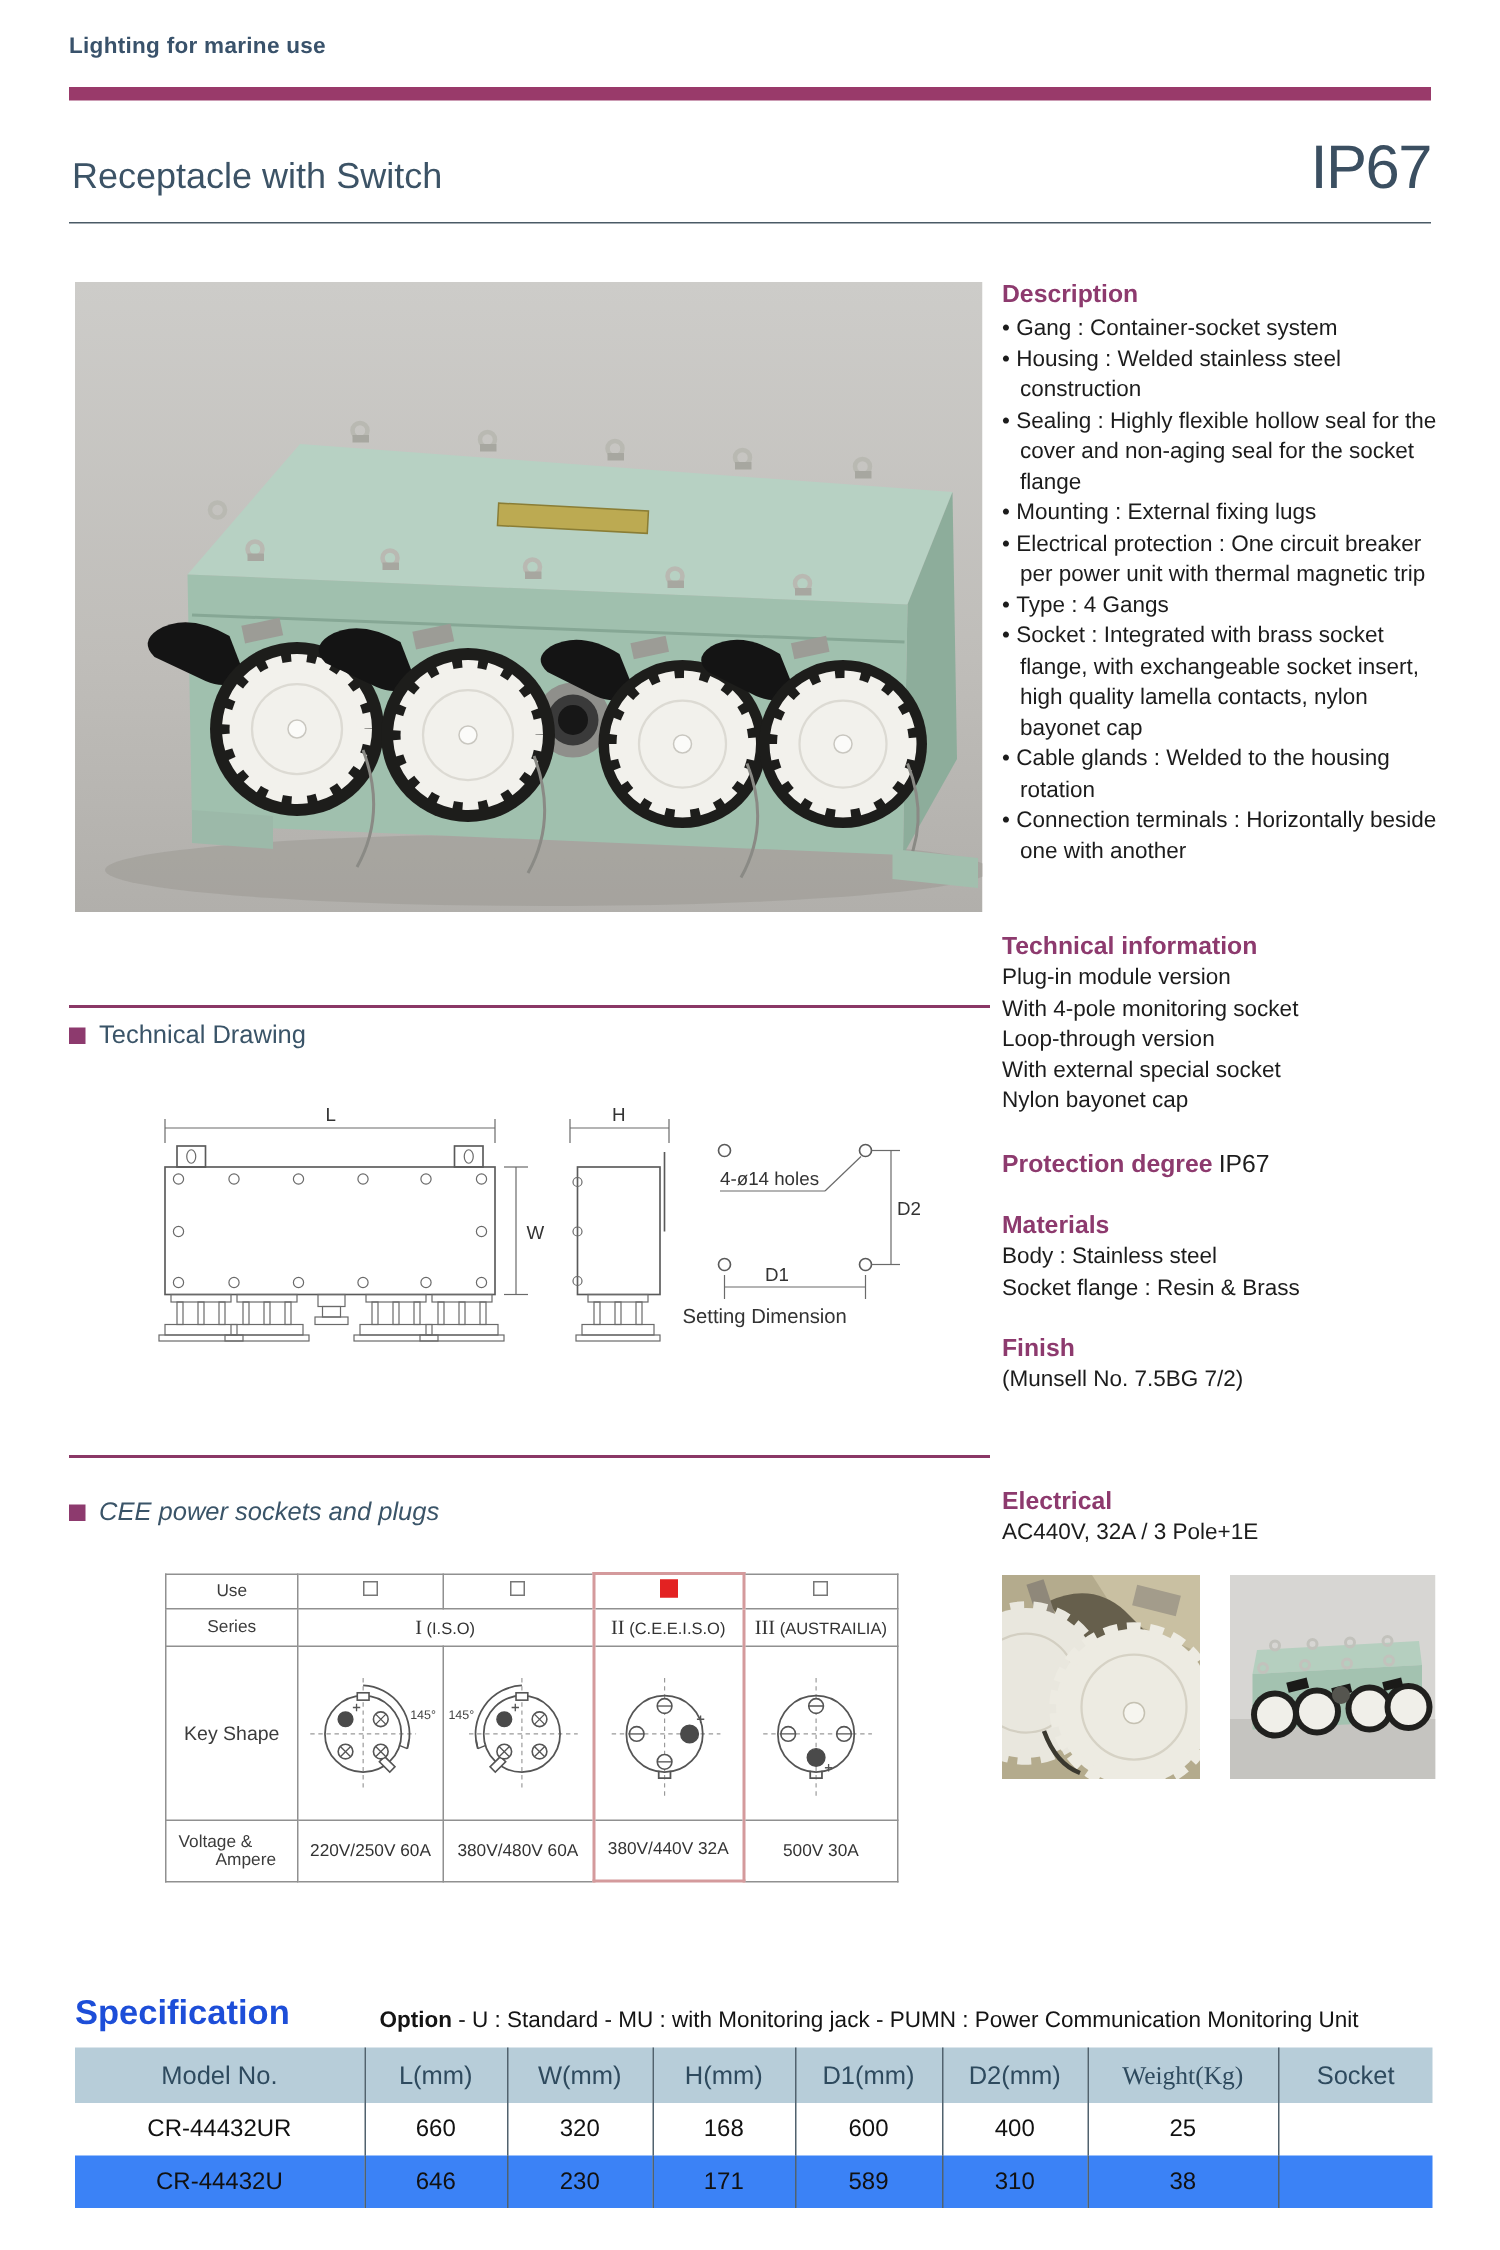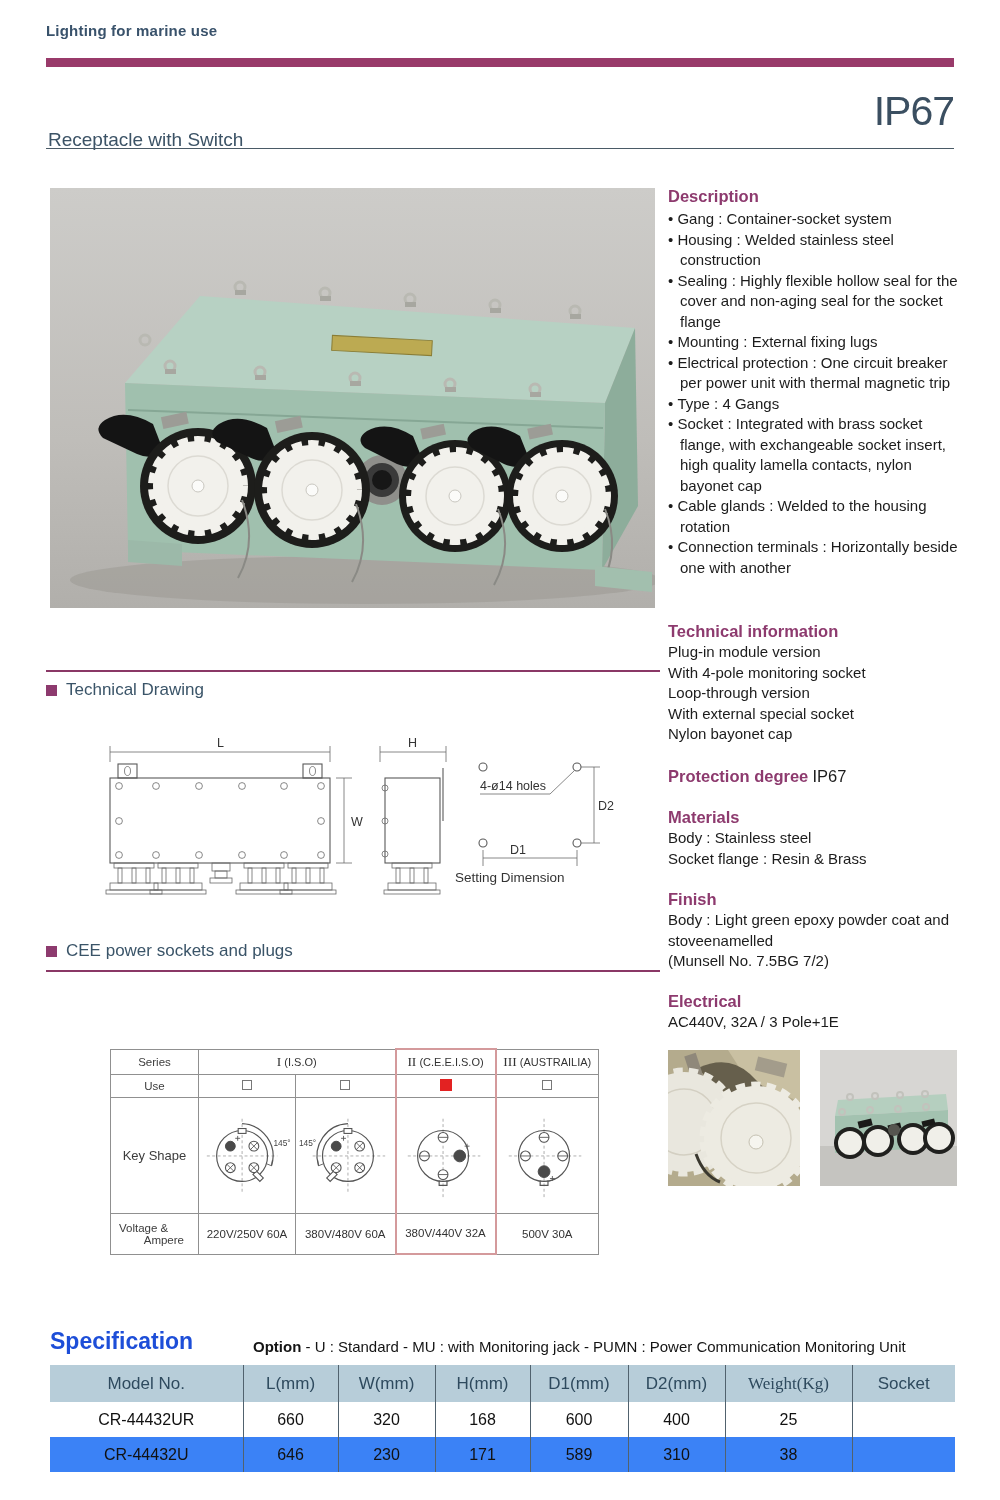--- a/index.html
+++ b/index.html
@@ -6,21 +6,21 @@
   html,body { background:#ffffff; }
   body {
     width:1000px; height:1500px; position:relative; overflow:hidden;
     font-family:"Liberation Sans", sans-serif; color:#1c1c1c;
   }
   .abs { position:absolute; }
 
   
   .kicker { left:46px; top:22px; font-size:15px; font-weight:bold; color:#39526b; letter-spacing:.2px; }
   .maroon-bar { left:46px; top:58px; width:908px; height:9px; background:#993a6a; }
-  .page-title { left:48px; top:129px; font-size:19px; color:#3c5366; }
+  .page-title { left:48px; top:104px; font-size:24px; color:#3c5366; }
   .ip-badge { right:46px; top:88px; font-size:41px; color:#3b4f61; font-weight:normal; letter-spacing:-1px; }
   .title-rule { left:46px; top:148px; width:908px; height:1px; background:#4a5a66; }
 
   
   .photo { display:block; }
   .main-photo { left:50px; top:188px; width:605px; height:420px; }
 
   
   .rcol { left:668px; width:296px; font-size:15px; line-height:20.5px; color:#1c1c1c; }
   .mh { color:#8d3a6e; font-weight:bold; font-size:16.5px; line-height:21px; }
@@ -219,21 +219,20 @@
   <div class="mh">Materials</div>
   <div>
       <div>Body : Stainless steel</div>
       <div>Socket flange : Resin &amp; Brass</div>
     </div>
 </div>
 
 <div class="abs rcol" style="top:889px;">
   <div class="mh">Finish</div>
   <div>
-      <div>Body : Light green epoxy powder coat and stoveenamelled</div>
       <div>(Munsell No. 7.5BG 7/2)</div>
     </div>
 </div>
 
 <div class="abs rcol" style="top:991px;">
   <div class="mh">Electrical</div>
   <div>
       <div>AC440V, 32A / 3 Pole+1E</div>
     </div>
 </div>
@@ -361,55 +360,55 @@
 
     <line x1="411" y1="132" x2="505" y2="132" class="thin"></line>
     <line x1="411" y1="124" x2="411" y2="140" class="thin"></line>
       <line x1="505" y1="124" x2="505" y2="140" class="thin"></line>
     <text x="438" y="128">D1</text>
     <text x="383" y="156" style="font-size:13.5px">Setting Dimension</text>
   </g>
 </svg>
 
 <div class="abs sec-rule" style="top:970px;"></div>
-<div class="abs sec-head" style="top:941px;">
+<div class="abs sec-head" style="top:998px;font-style:italic;">
   <span class="sec-square"></span>
   <span>CEE power sockets and plugs</span>
 </div>
 
 <table class="abs cee-table">
   <colgroup>
       <col style="width:88px">
       <col style="width:97px">
       <col style="width:100px">
       <col style="width:100px">
       <col style="width:103px">
     </colgroup>
   <tbody>
-      <tr style="height:25px">
-    <td class="rowlabel">Series</td>
-    <td colspan="2">
-      <span class="numeral">I</span>
-      <span class="sname">(I.S.O)</span>
-    </td>
-    <td class="hl">
-      <span class="numeral">II</span>
-      <span class="sname">(C.E.E.I.S.O)</span>
-    </td>
-    <td>
-      <span class="numeral">III</span>
-      <span class="sname">(AUSTRAILIA)</span>
-    </td>
-  </tr>
-  <tr style="height:23px">
+      <tr style="height:23px">
     <td class="rowlabel">Use</td>
     <td><span class="checkbox"></span></td>
     <td><span class="checkbox"></span></td>
     <td class="hl"><span class="checkbox checked"></span></td>
     <td><span class="checkbox"></span></td>
+  </tr>
+  <tr style="height:25px">
+    <td class="rowlabel">Series</td>
+    <td colspan="2">
+      <span class="numeral">I</span>
+      <span class="sname">(I.S.O)</span>
+    </td>
+    <td class="hl">
+      <span class="numeral">II</span>
+      <span class="sname">(C.E.E.I.S.O)</span>
+    </td>
+    <td>
+      <span class="numeral">III</span>
+      <span class="sname">(AUSTRAILIA)</span>
+    </td>
   </tr>
   <tr style="height:116px">
     <td class="rowlabel" style="font-size:13px">Key Shape</td>
     <td>
       <svg class="ks" width="96" height="104" viewBox="0 0 98 104">
         <line x1="44" y1="16" x2="44" y2="92" class="dash"></line>
             <line x1="8" y1="54" x2="80" y2="54" class="dash"></line>
         <circle cx="44" cy="54" r="26" class="ln"></circle>
         <rect x="40" y="26" width="8" height="5" class="open"></rect>
         <rect x="58" y="70" width="5" height="10" class="open" transform="rotate(-45 60 75)"></rect>

